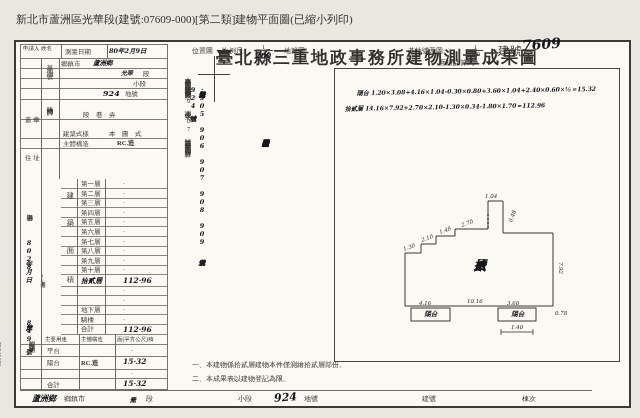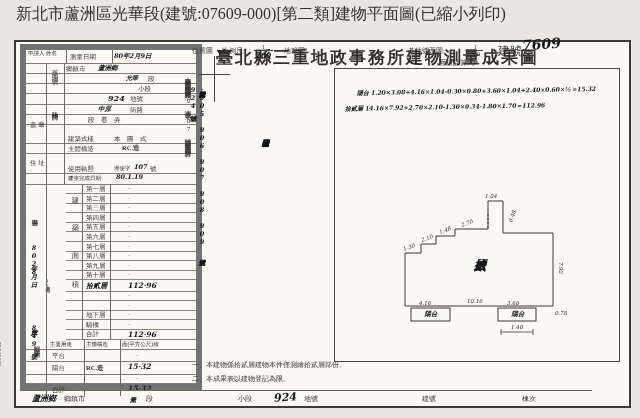--- a/index.html
+++ b/index.html
@@ -5,34 +5,34 @@
   html,body{margin:0;padding:0;}
   body{width:640px;height:418px;background:#e9e7e0;font-family:"Liberation Serif","DejaVu Serif",serif;color:#33312e;overflow:hidden;position:relative;}
   .abs{position:absolute;}
   #sheet{position:absolute;left:14px;top:40px;width:617px;height:368px;background:#fbf9f3;border:2px solid #3c3a36;box-sizing:border-box;}
   .t{font-size:7px;line-height:1.05;white-space:nowrap;}
   .tt{font-size:6px;line-height:1;white-space:nowrap;}
   .hand{font-family:"DejaVu Serif",serif;font-style:italic;font-weight:700;color:#17171c;}
   .vtxt{writing-mode:vertical-rl;text-orientation:upright;}
   .hline{background:#6d6a64;height:1px;}
   .vline{background:#6d6a64;width:1px;}
-  #ltable{position:absolute;left:4px;top:2px;width:182px;height:346px;border:6px solid #737373;box-sizing:border-box;font-size:7px;}
+  #ltable{position:absolute;left:4px;top:2px;width:148px;height:346px;border:1px solid #737373;box-sizing:border-box;font-size:7px;}
   #ltable .row{position:absolute;left:0;right:0;border-bottom:1px solid #807d75;}
   #ltable .nob{border-bottom:none;}
   .fr{position:absolute;left:40px;right:0;height:9px;border-bottom:1px solid #8a877f;}
   .fl{position:absolute;left:20px;top:1px;font-size:6.5px;white-space:nowrap;}
   .fv{position:absolute;left:62px;top:1px;font-size:6.5px;white-space:nowrap;}
   .lab{position:absolute;font-size:6.5px;white-space:nowrap;}
   .planbox{position:absolute;left:318px;top:26px;width:286px;height:294px;border:1px solid #4a4741;box-sizing:border-box;}
   .dim{position:absolute;font-size:5.5px;color:#2b2a27;white-space:nowrap;font-family:"DejaVu Serif",serif;font-style:italic;}
 </style>
 </head>
 <body>
 
-<div class="abs" style="left:16px;top:4px;font-size:16px;">新北市蘆洲區光華段(建號:07609-000)[第二類]建物平面圖(已縮小列印)</div>
+<div class="abs" style="left:16px;top:12px;font-size:11px;">新北市蘆洲區光華段(建號:07609-000)[第二類]建物平面圖(已縮小列印)</div>
 
 <div id="sheet">
 
   <div class="abs" style="left:200px;top:4px;font-size:17px;font-weight:700;letter-spacing:2px;">臺北縣三重地政事務所建物測量成果圖</div>
   <div class="abs t" style="left:482px;top:3px;font-size:12px;">建號:</div>
   <div class="abs hand" style="left:506px;top:-6px;font-size:14px;transform:rotate(-4deg);">7609</div>
 
   <div id="ltable">
 
     <div class="row" style="top:0;height:13px;">
@@ -50,45 +50,31 @@
       <span class="lab" style="left:122px;top:2px;">段</span>
     </div>
     <div class="row" style="top:33px;height:10px;">
       <span class="lab" style="left:112px;top:2px;">小段</span>
     </div>
     <div class="row" style="top:43px;height:11px;">
       <span class="lab hand" style="left:82px;top:0;font-size:8px;">924</span>
       <span class="lab" style="left:104px;top:2px;">地號</span>
     </div>
 
-    <div class="row" style="top:54px;height:10px;">
-      <span class="lab hand" style="left:72px;top:1px;">中原</span>
-      <span class="lab" style="left:104px;top:2px;">街路</span>
-    </div>
     <div class="row" style="top:64px;height:10px;">
       <span class="lab" style="left:62px;top:2px;">段　巷　弄</span>
     </div>
 
     <div class="row" style="top:83px;height:10px;">
       <span class="lab" style="left:42px;top:2px;">建築式樣</span>
       <span class="lab" style="left:88px;top:2px;">本　圖　式</span>
     </div>
     <div class="row" style="top:93px;height:10px;">
       <span class="lab" style="left:42px;top:2px;">主體構造</span>
       <span class="lab" style="left:96px;top:1px;font-weight:700;">RC.造</span>
-    </div>
-    <div class="row" style="top:113px;height:10px;">
-      <span class="lab" style="left:42px;top:2px;">使用執照</span>
-      <span class="lab" style="left:88px;top:2px;font-size:5.5px;">洲使字</span>
-      <span class="lab hand" style="left:108px;top:0;">107</span>
-      <span class="lab" style="left:124px;top:2px;">號</span>
-    </div>
-    <div class="row" style="top:123px;height:11px;">
-      <span class="lab" style="left:42px;top:2px;font-size:5.5px;">建築完成日期</span>
-      <span class="lab hand" style="left:90px;top:0;">80.1.19</span>
     </div>
 
     <div class="fr" style="top:134px;">
         <span class="fl">第一層</span>
         <span class="fv">·</span>
       </div>
     <div class="fr" style="top:143.6px;">
         <span class="fl">第二層</span>
         <span class="fv">·</span>
       </div>

